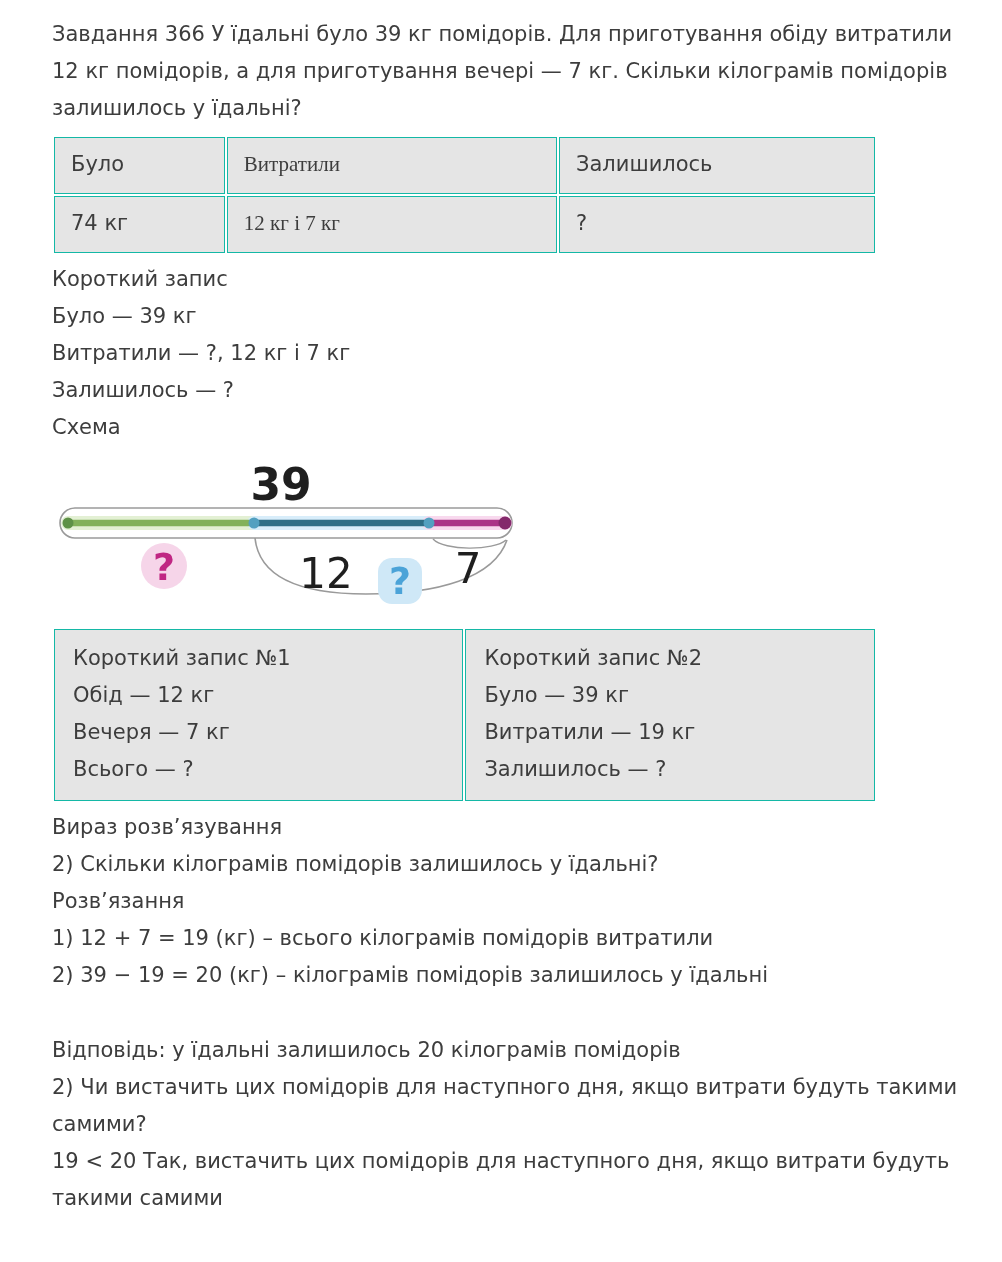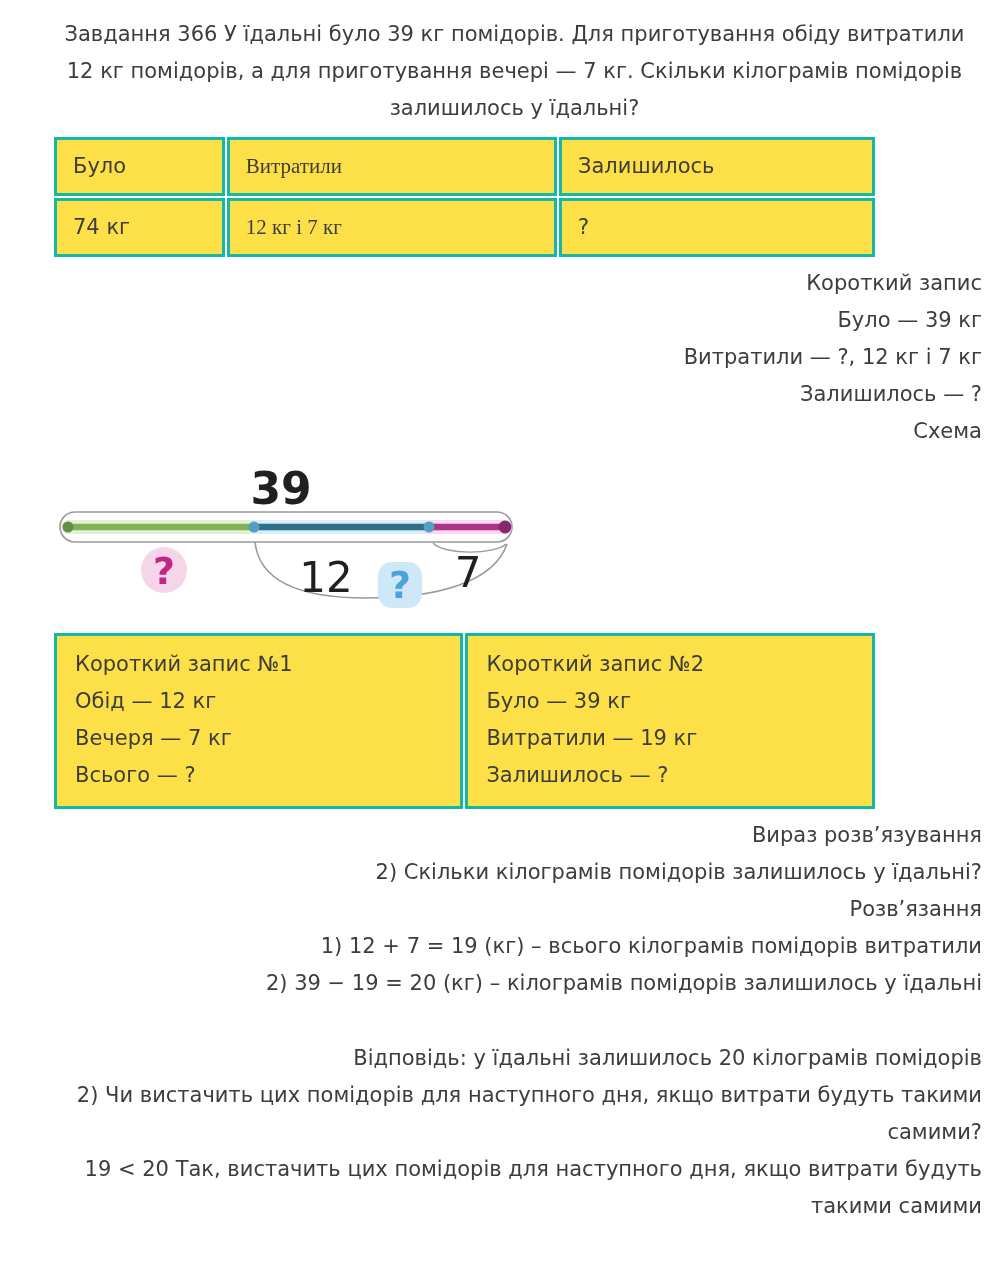--- a/index.html
+++ b/index.html
@@ -6,35 +6,35 @@
   html, body { background: #ffffff; }
   body {
     width: 1002px;
     height: 1262px;
     overflow: hidden;
     font-family: "DejaVu Sans", sans-serif;
     color: #3d3d3d;
     font-size: 21px;
   }
   .sheet { padding: 16px 20px 0 52px; width: 1002px; }
-  .para { max-width: 925px; line-height: 37px; text-align: center; }
-  .line { line-height: 37px; max-width: 930px; text-align: right; }
+  .para { max-width: 925px; line-height: 37px; }
+  .line { line-height: 37px; max-width: 930px; }
 
   
   table.grid {
     border-collapse: separate;
     border-spacing: 2px;
     width: 825px;
     background: #ffffff;
     margin: 8px 0 6px 0;
   }
   table.grid td {
-    border: 3px solid #14b8a6;
+    border: 1px solid #14b8a6;
     vertical-align: top;
-    background: #fde047;
+    background: #e5e5e5;
   }
   table.t1 td { padding: 14px 16px; height: 57px; }
   table.t1 .c1 { width: 172px; }
   table.t1 .c2 { width: 333px; font-family: Liberation Serif, serif; }
   table.t1 .c3 { width: 318px; margin-top: 28px; }
   table.t2 td { padding: 10px 18px 12px 18px; width: 411px; margin-left: 36px; }
   table.t2 .rec-line { line-height: 37px; }
 
   .schema-wrap { margin: 16px 0 2px 6px; }
   .expr { line-height: 37px; margin-top: 2px; }

